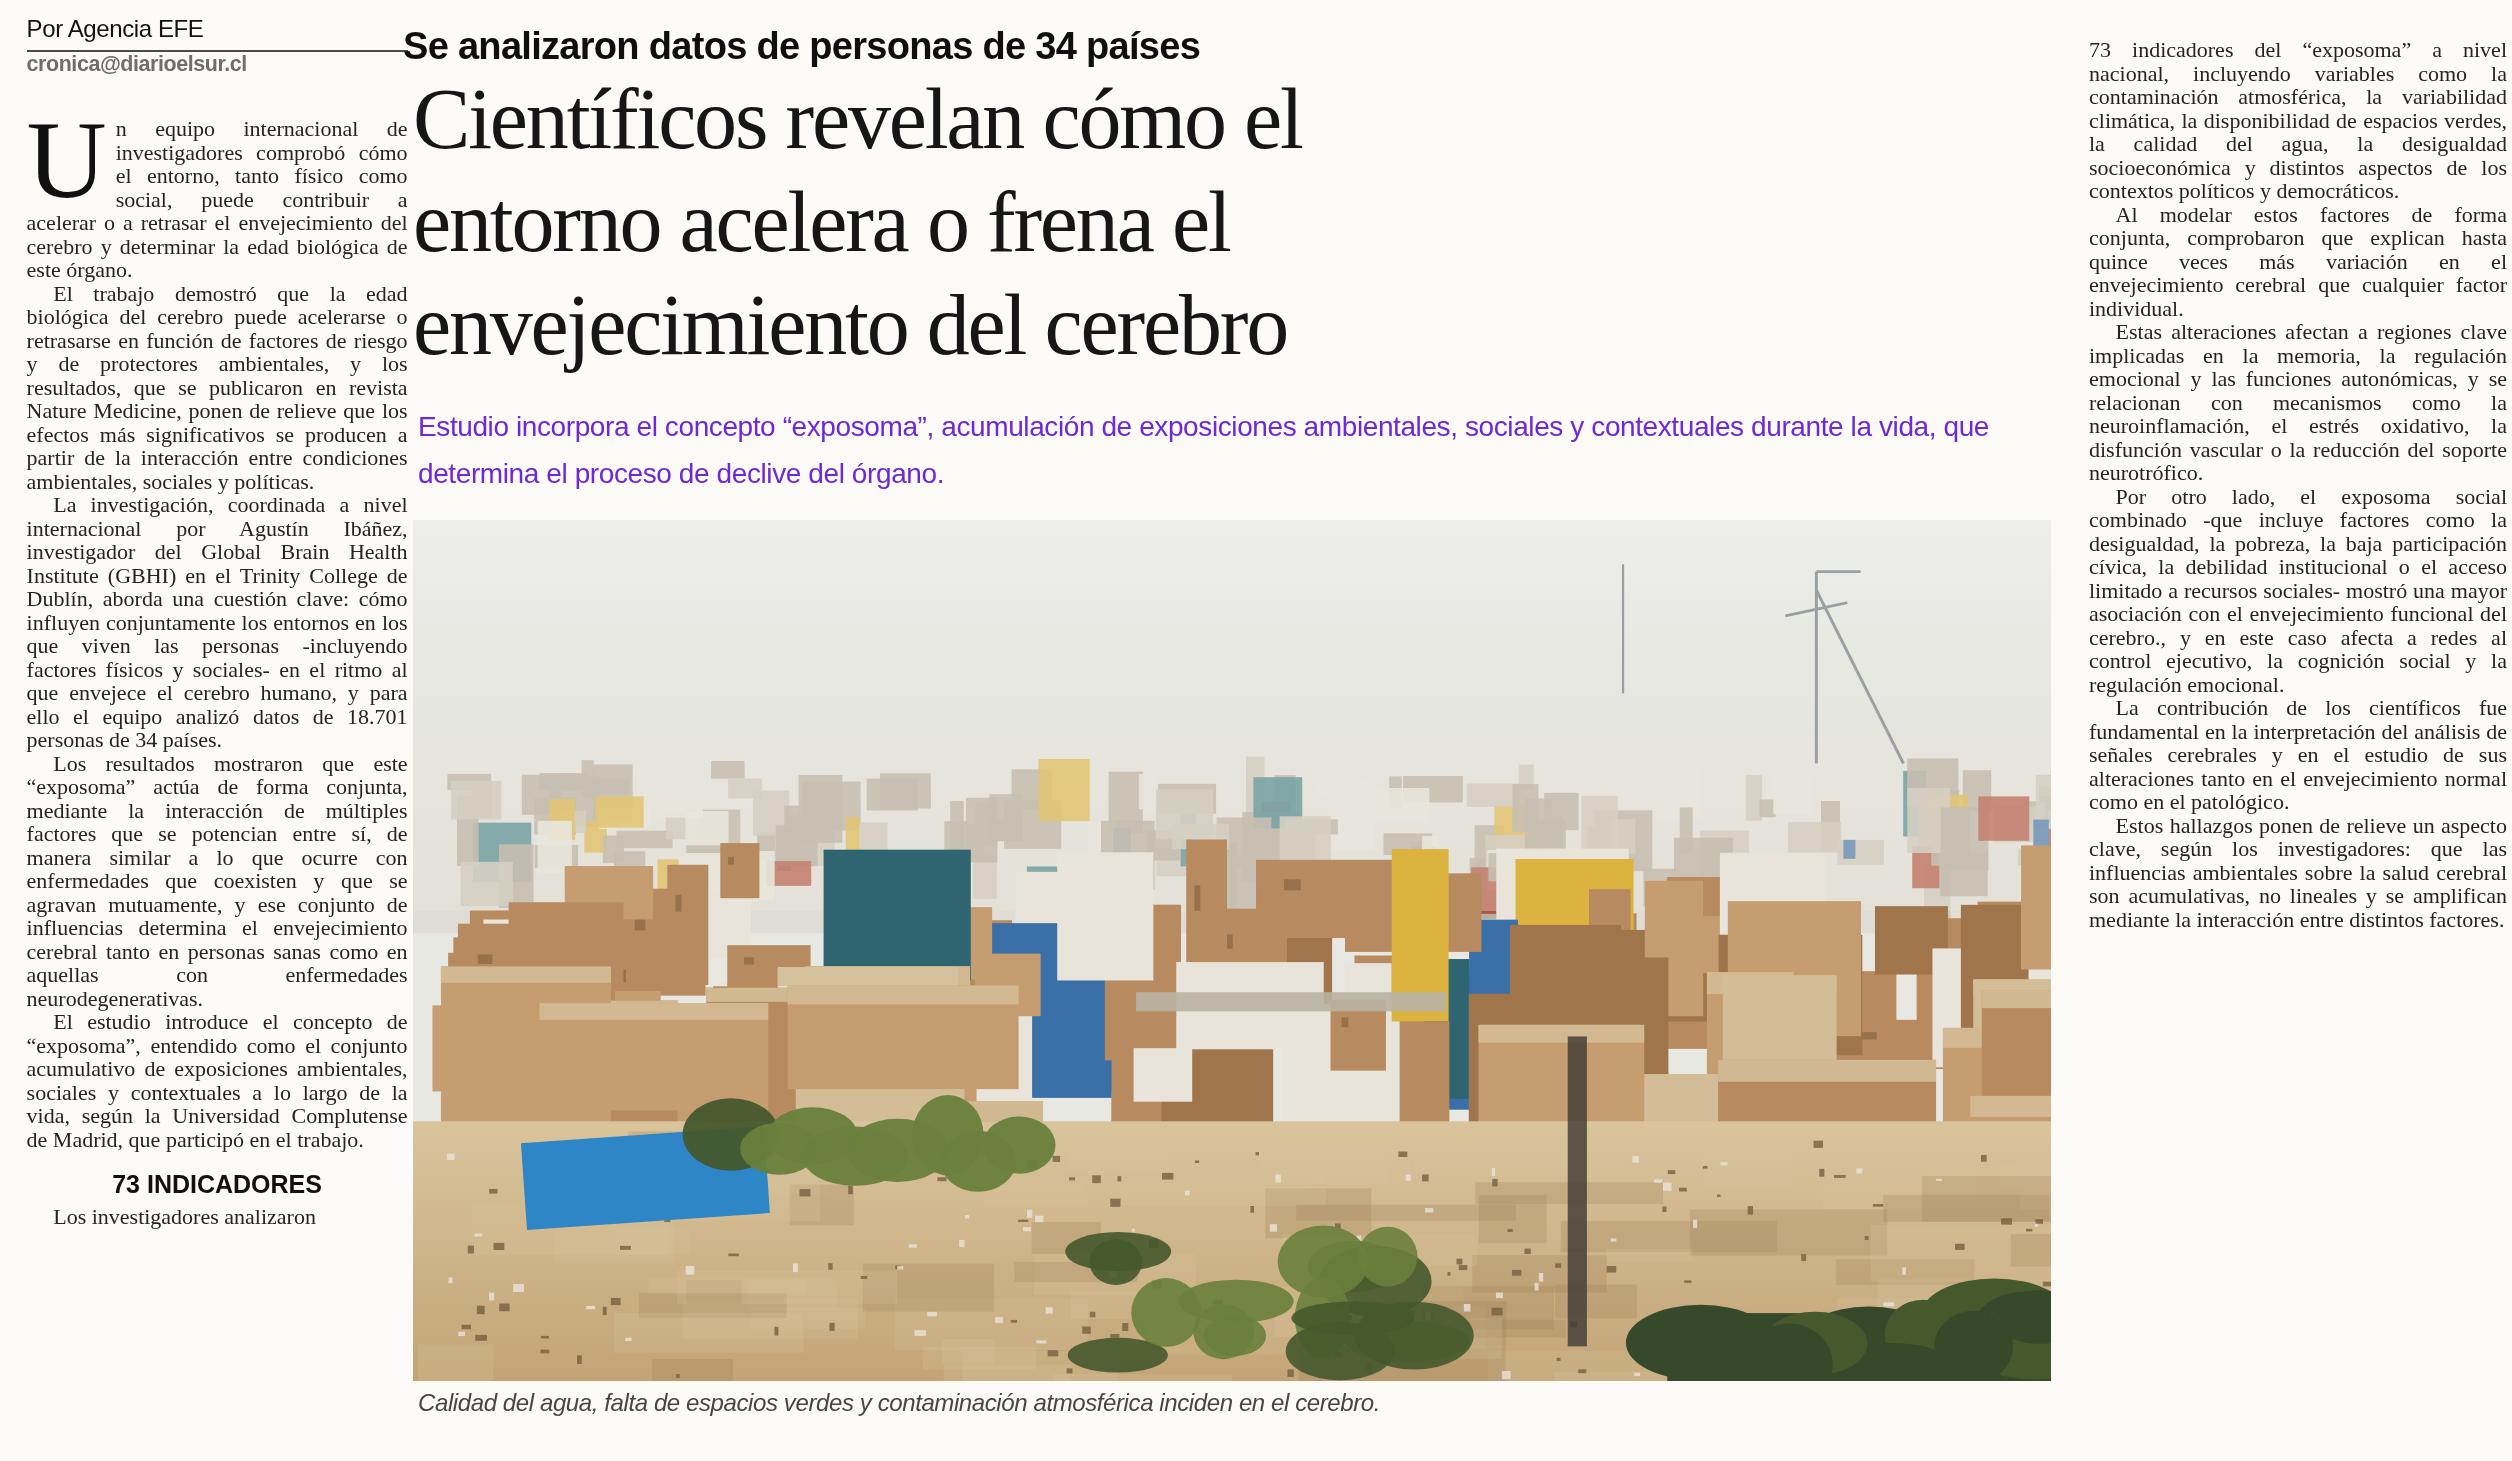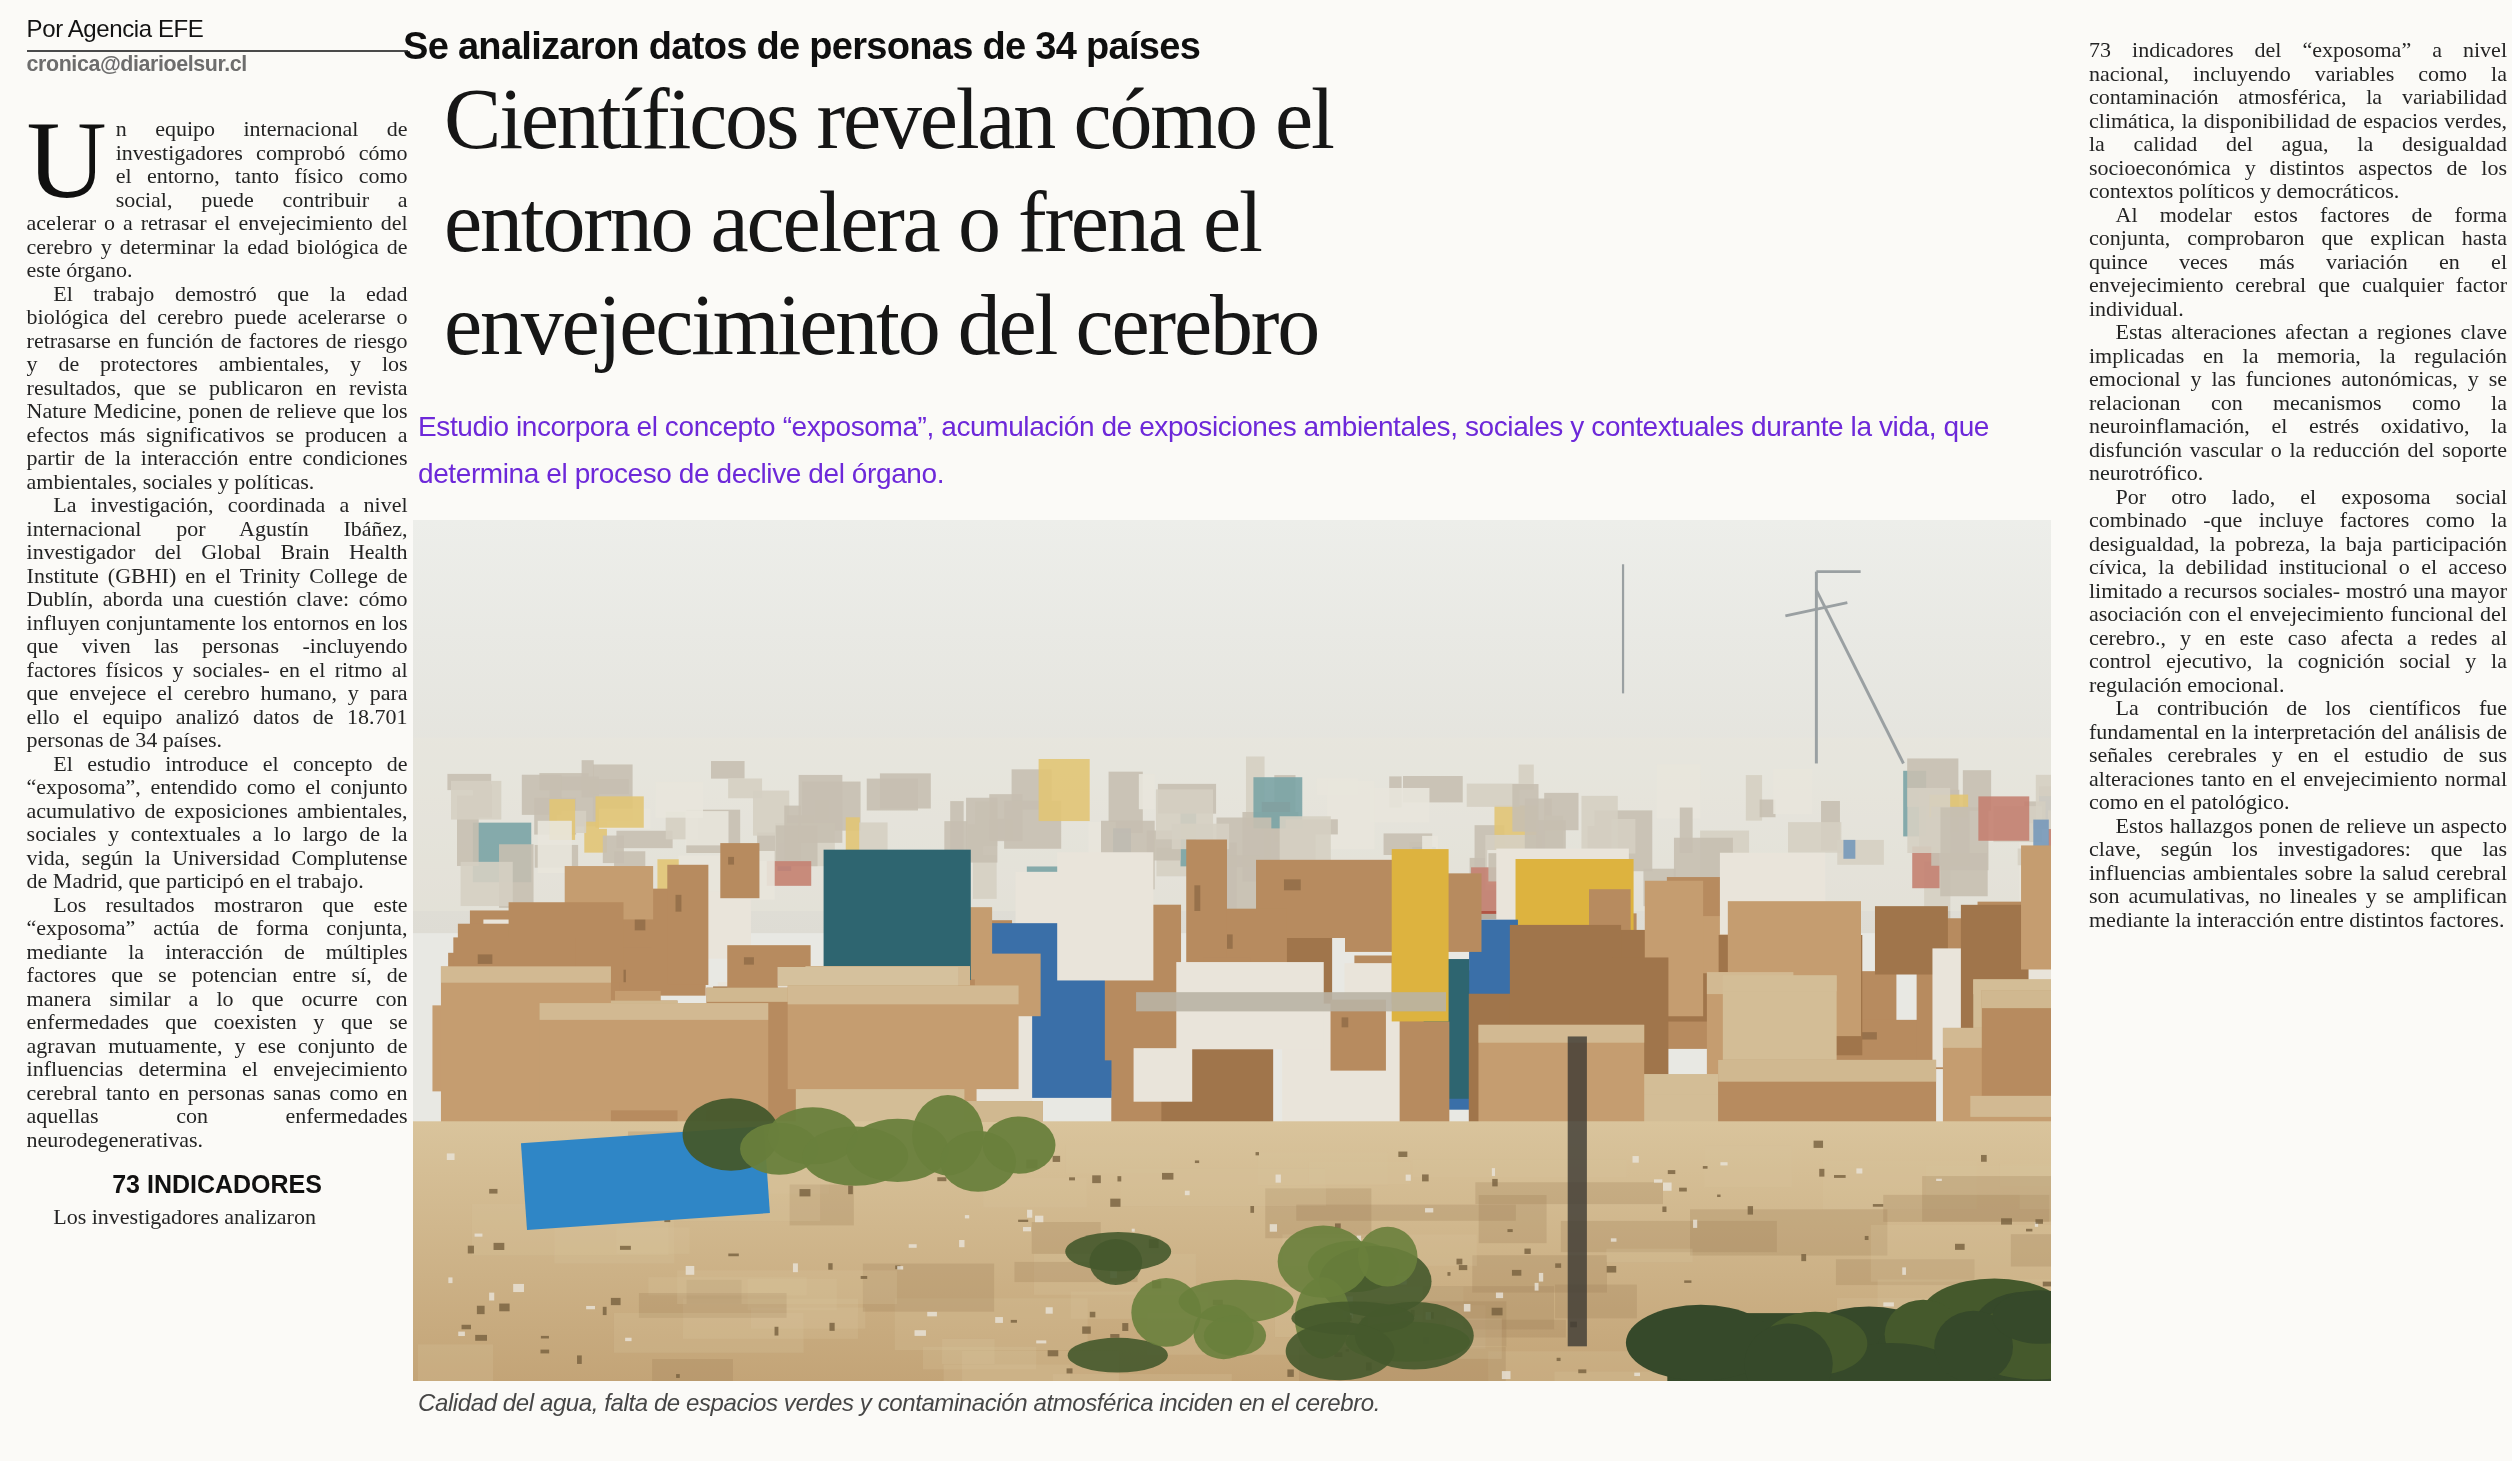--- a/index.html
+++ b/index.html
@@ -26,21 +26,21 @@
   #kicker {
     position:absolute; left:403px; top:25px;
     font-family:"Liberation Sans", sans-serif; font-weight:700;
     font-size:38px; color:#0f0f0f; letter-spacing:-0.7px;
   }
   #headline {
     position:absolute; left:413px; top:68px; width:1661px;
     font-family:"Liberation Serif", serif; font-weight:400;
     font-size:86px; line-height:103px; letter-spacing:-2.2px; color:#161616;
   }
-  #headline .hl { display:block;margin-left:31px; }
+  #headline .hl { display:block; }
   #deck {
     position:absolute; left:418px; top:403px; width:1624px;
     font-family:"Liberation Sans", sans-serif; font-weight:400;
     font-size:28px; line-height:47px; color:#6d28d9; letter-spacing:-0.4px;
   }
 
   
   .col { position:absolute; text-align:justify; }
   #left-col  { left:26.6px;  top:117px; width:381px; }
   #right-col { left:2089px; top:38px;  width:418px; }
@@ -95,22 +95,22 @@
 
   <div id="deck">Estudio incorpora el concepto “exposoma”, acumulación de exposiciones ambientales, sociales y contextuales durante la vida, que determina el proceso de declive del órgano.</div>
 
   <section id="left-col" class="col">
     <p class="lead">
       <span class="dropcap">U</span><span>n equipo internacional de investigadores comprobó cómo el entorno, tanto físico como social, puede contribuir a acelerar o a retrasar el envejecimiento del cerebro y determinar la edad biológica de este órgano.</span>
     </p>
     <div class="flow">
         <p>El trabajo demostró que la edad biológica del cerebro puede acelerarse o retrasarse en función de factores de riesgo y de protectores ambientales, y los resultados, que se publicaron en revista Nature Medicine, ponen de relieve que los efectos más significativos se producen a partir de la interacción entre condiciones ambientales, sociales y políticas.</p>
         <p>La investigación, coordinada a nivel internacional por Agustín Ibáñez, investigador del Global Brain Health Institute (GBHI) en el Trinity College de Dublín, aborda una cuestión clave: cómo influyen conjuntamente los entornos en los que viven las personas -incluyendo factores físicos y sociales- en el ritmo al que envejece el cerebro humano, y para ello el equipo analizó datos de 18.701 personas de 34 países.</p>
+        <p>Los resultados mostraron que este “exposoma” actúa de forma conjunta, mediante la interacción de múltiples factores que se potencian entre sí, de manera similar a lo que ocurre con enfermedades que coexisten y que se agravan mutuamente, y ese conjunto de influencias determina el envejecimiento cerebral tanto en personas sanas como en aquellas con enfermedades neurodegenerativas.</p>
         <p>El estudio introduce el concepto de “exposoma”, entendido como el conjunto acumulativo de exposiciones ambientales, sociales y contextuales a lo largo de la vida, según la Universidad Complutense de Madrid, que participó en el trabajo.</p>
-        <p>Los resultados mostraron que este “exposoma” actúa de forma conjunta, mediante la interacción de múltiples factores que se potencian entre sí, de manera similar a lo que ocurre con enfermedades que coexisten y que se agravan mutuamente, y ese conjunto de influencias determina el envejecimiento cerebral tanto en personas sanas como en aquellas con enfermedades neurodegenerativas.</p>
       </div>
     <h3 id="subhead">73 INDICADORES</h3>
     <p class="after">Los investigadores analizaron</p>
   </section>
 
   <figure id="photo">
     <svg id="photo-svg" viewBox="0 0 2220 1167" preserveAspectRatio="none">
         <defs>
           <linearGradient id="skyG" x1="0" y1="0" x2="0" y2="1">
             <stop offset="0" stop-color="#edeeea"></stop>

